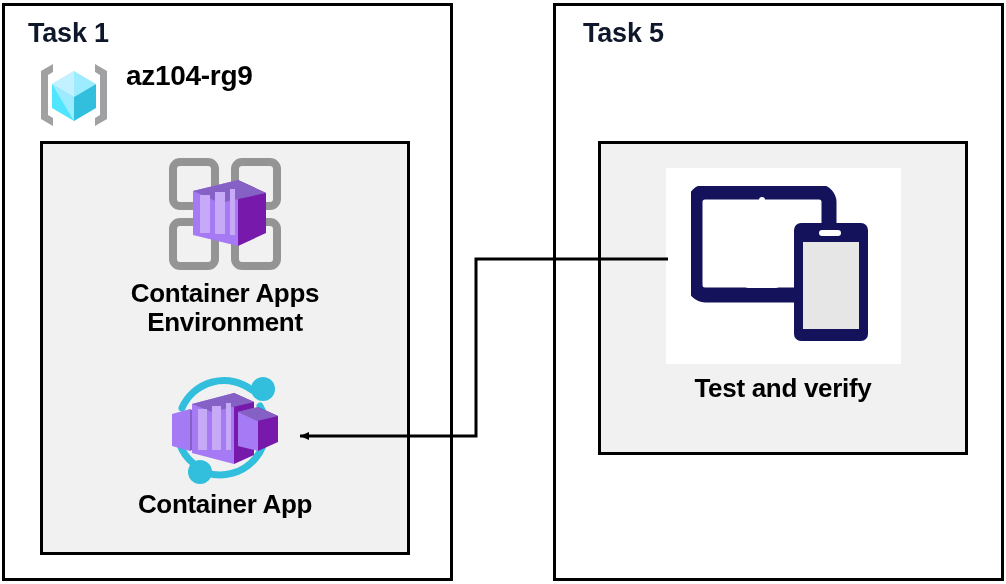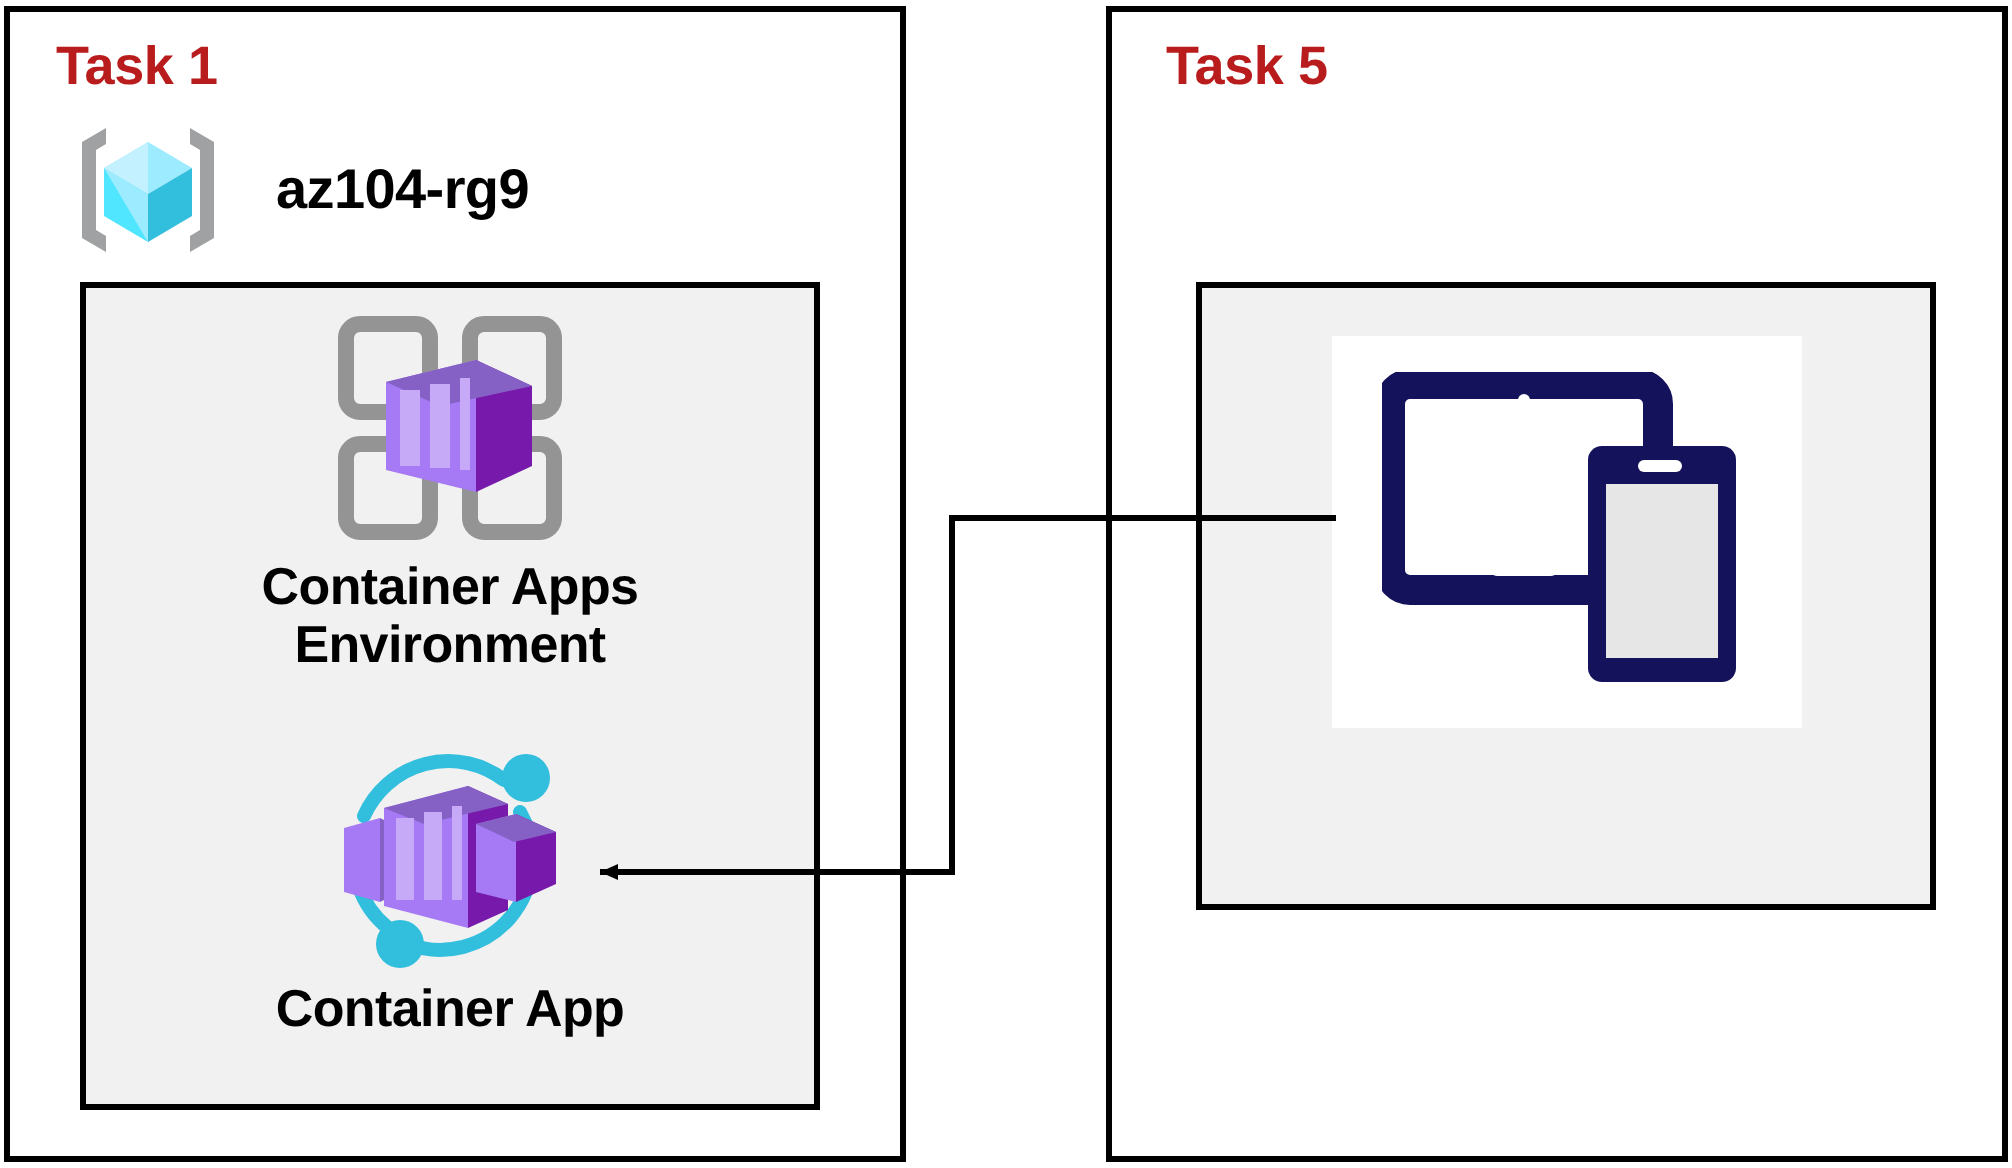--- a/index.html
+++ b/index.html
@@ -25,35 +25,35 @@
     border: 3px solid #000000;
     box-sizing: border-box;
   }
   #task1-panel { left: 2px;   top: 3px; width: 451px; height: 578px; }
   #task2-panel { left: 553px; top: 3px; width: 451px; height: 578px; }
 
   .task-title {
     position: absolute;
     font-size: 27px;
     font-weight: bold;
-    color: #b91c1c;
+    color: #0f172a;
     letter-spacing: -0.2px;
     white-space: nowrap;
   }
   #task1-title { left: 28px;  top: 18px; }
   #task2-title { left: 583px; top: 18px; }
 
   
   #rg-row {
     position: absolute;
     left: 36px;
     top: 60px;
     display: flex;
-    align-items: center;
-    gap: 26px;
+    align-items: flex-start;
+    gap: 14px;
   }
   #rg-icon { width: 76px; height: 70px; display: block; }
   #rg-label {
     font-size: 28px;
     font-weight: bold;
     color: #000000;
     white-space: nowrap;
     letter-spacing: -0.3px;
   }
 
@@ -204,20 +204,21 @@
 
         <rect x="4" y="6" width="134" height="103" rx="10" fill="none" stroke="#13125a" stroke-width="15"></rect>
         <circle cx="71" cy="14" r="3" fill="#ffffff"></circle>
         <rect x="54" y="95" width="34" height="7" rx="3.5" fill="#ffffff"></rect>
 
         <rect x="103" y="37" width="74" height="118" rx="7" fill="#13125a"></rect>
         <rect x="112" y="56" width="56" height="87" fill="#e6e6e6"></rect>
         <rect x="128" y="44" width="22" height="6" rx="3" fill="#ffffff"></rect>
       </svg>
     </div>
+    <div class="node-label">Test and verify</div>
   </div>
 
   <svg id="connector">
     <defs>
       <marker id="arrowhead" markerWidth="10" markerHeight="8" refX="9" refY="4" orient="auto" markerUnits="userSpaceOnUse">
         <path d="M9,4 L0,0 L0,8 Z" fill="#000000"></path>
       </marker>
     </defs>
     <polyline points="668,259 476,259 476,436 300,436" fill="none" stroke="#000000" stroke-width="3" marker-end="url(#arrowhead)"></polyline>
   </svg>

